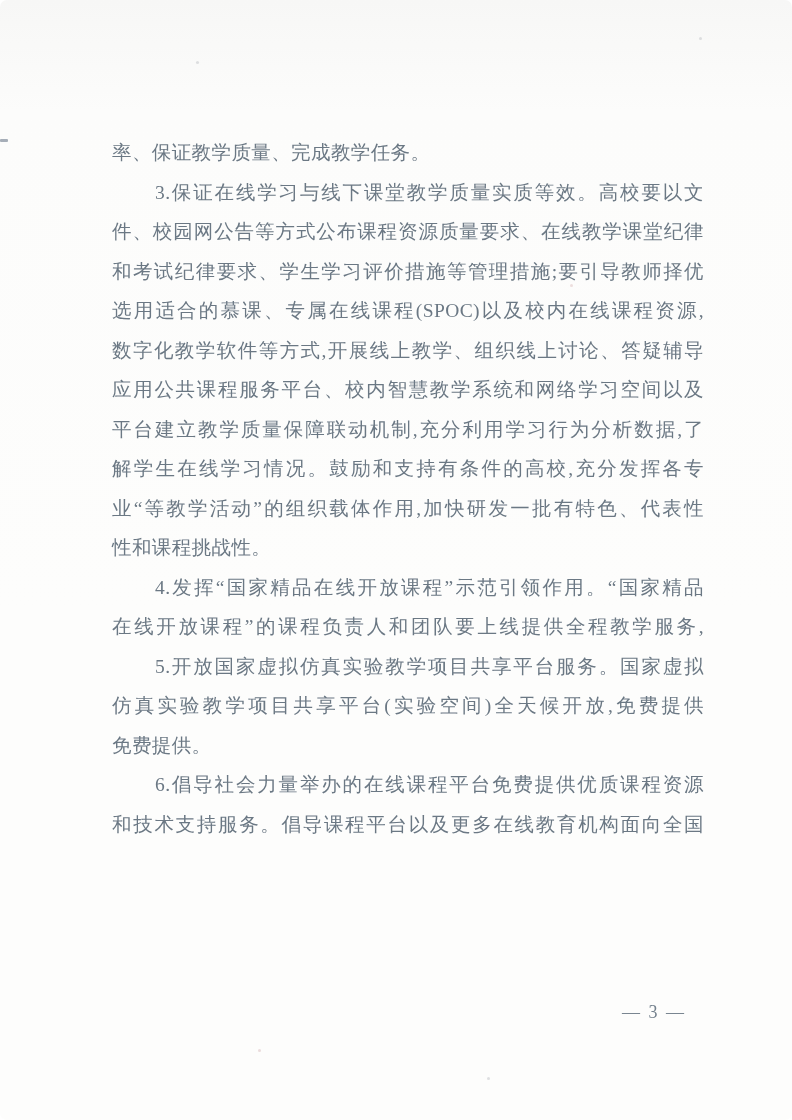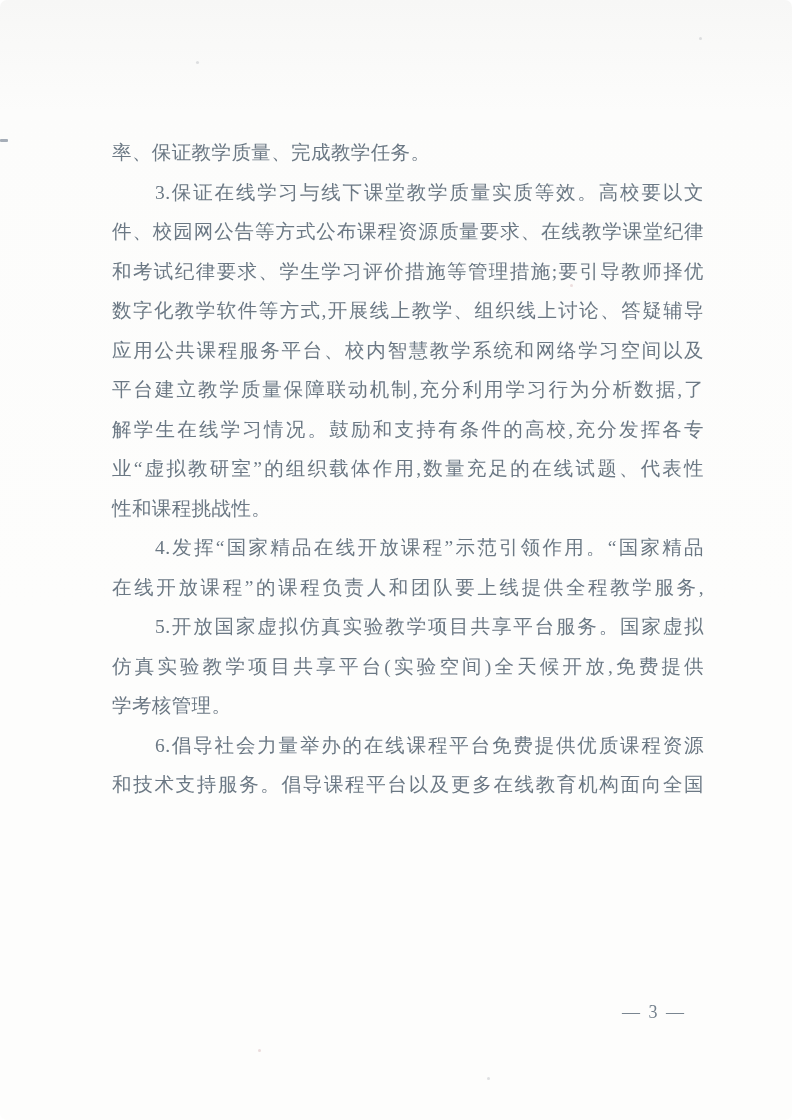--- a/index.html
+++ b/index.html
@@ -85,29 +85,30 @@
   <span class="speckle s2"></span>
   <span class="speckle s3"></span>
   <span class="speckle s4"></span>
   <span class="speckle s5"></span>
 
   <div class="text-block" id="text-block">
       <div class="line">率、保证教学质量、完成教学任务。</div>
       <div class="line indent justify">3.保证在线学习与线下课堂教学质量实质等效。高校要以文</div>
       <div class="line justify">件、校园网公告等方式公布课程资源质量要求、在线教学课堂纪律</div>
       <div class="line justify">和考试纪律要求、学生学习评价措施等管理措施;要引导教师择优</div>
+      <div class="line justify">选用适合的慕课、专属在线课程(SPOC)以及校内在线课程资源,</div>
       <div class="line justify">数字化教学软件等方式,开展线上教学、组织线上讨论、答疑辅导</div>
       <div class="line justify">应用公共课程服务平台、校内智慧教学系统和网络学习空间以及</div>
       <div class="line justify">平台建立教学质量保障联动机制,充分利用学习行为分析数据,了</div>
       <div class="line justify">解学生在线学习情况。鼓励和支持有条件的高校,充分发挥各专</div>
-      <div class="line justify">业“虚拟教研室”的组织载体作用,数量充足的在线试题、代表性</div>
+      <div class="line justify">业“等教学活动”的组织载体作用,加快研发一批有特色、代表性</div>
       <div class="line">性和课程挑战性。</div>
       <div class="line indent justify">4.发挥“国家精品在线开放课程”示范引领作用。“国家精品</div>
       <div class="line justify">在线开放课程”的课程负责人和团队要上线提供全程教学服务,</div>
       <div class="line indent justify">5.开放国家虚拟仿真实验教学项目共享平台服务。国家虚拟</div>
       <div class="line justify">仿真实验教学项目共享平台(实验空间)全天候开放,免费提供</div>
-      <div class="line">学考核管理。</div>
+      <div class="line">免费提供。</div>
       <div class="line indent justify">6.倡导社会力量举办的在线课程平台免费提供优质课程资源</div>
       <div class="line justify">和技术支持服务。倡导课程平台以及更多在线教育机构面向全国</div>
     </div>
 
   <div class="page-number">— 3 —</div>
 </div>
 
 </body></html>

